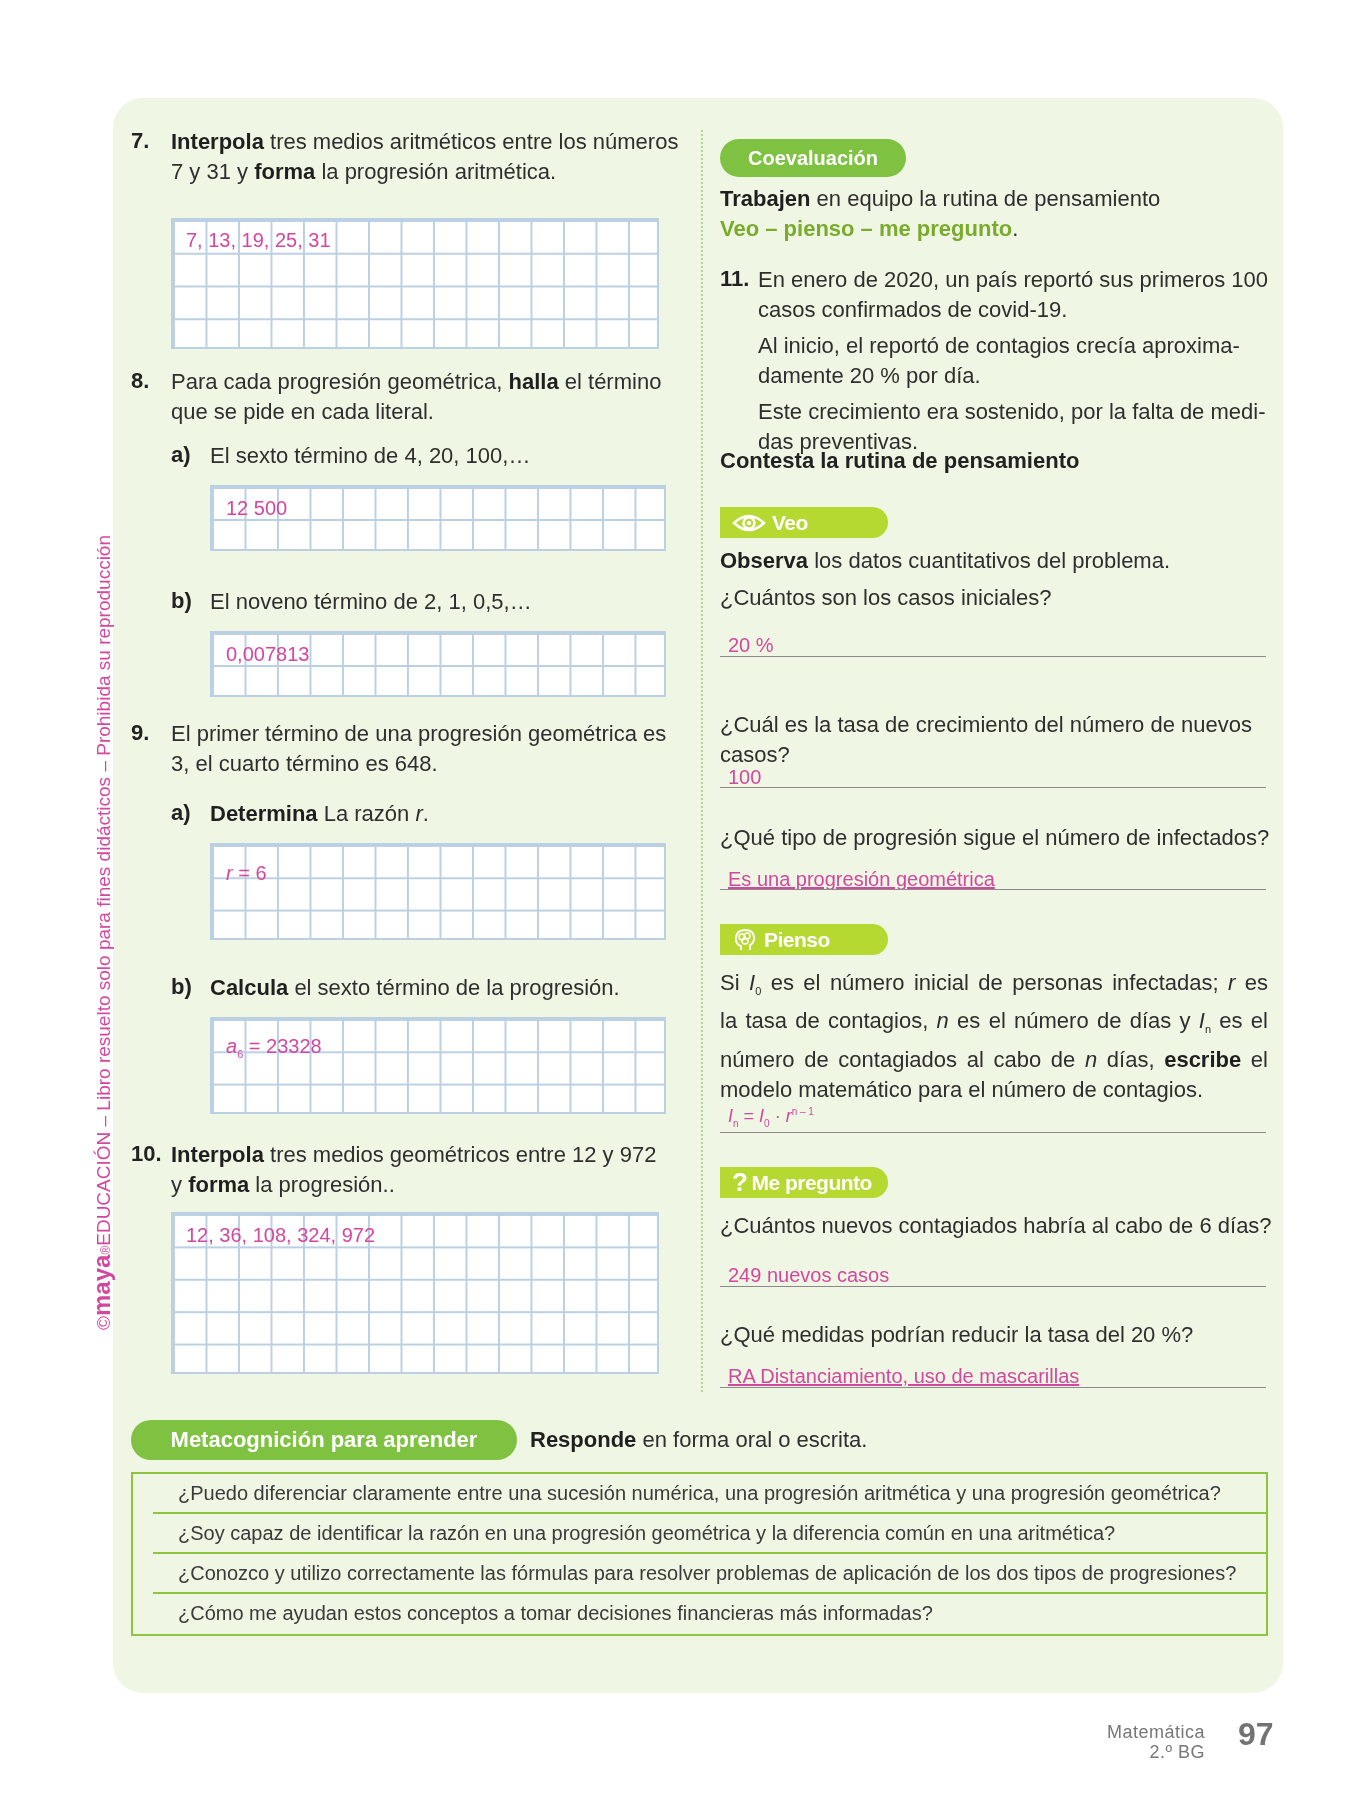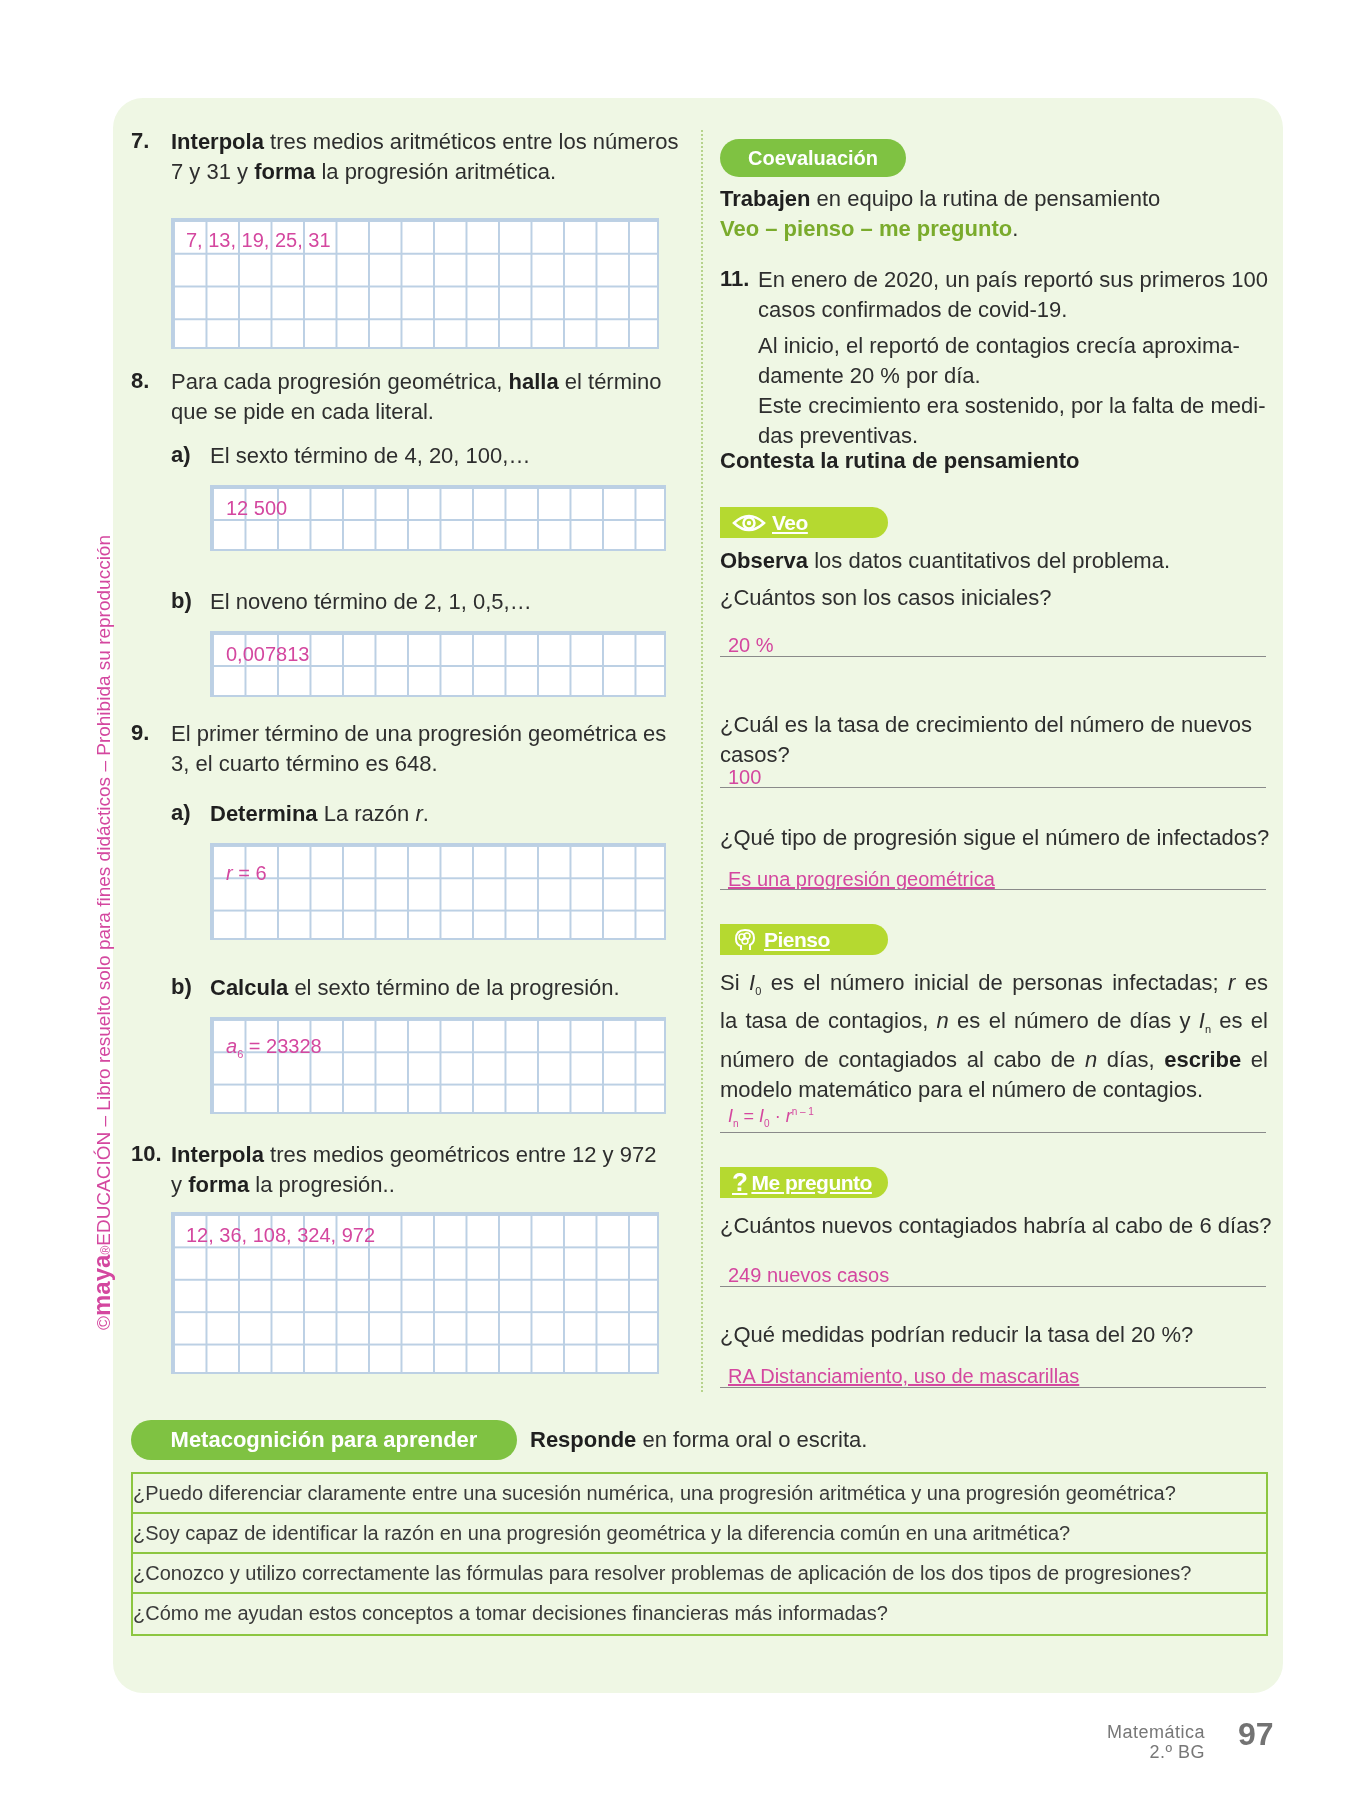--- a/index.html
+++ b/index.html
@@ -28,31 +28,31 @@
       linear-gradient(to bottom, #bcd0e4 2px, transparent 2px);
   }
   .ans { position: absolute; color: #d4479f; font-size: 20px; font-family: "Liberation Sans", sans-serif; }
   .ans i { font-style: italic; }
   .pill {
     position: absolute; color: #fff; font-weight: bold;
     border-radius: 0 22px 22px 0; box-sizing: border-box;
     display: flex; align-items: center;
   }
   .pill-coev { left: 720px; top: 139px; width: 186px; height: 38px; background: #7fc242; border-radius: 20px; justify-content: center; font-size: 20px; }
-  .pill-small { height: 31px; width: 168px; background: #b5d930; padding-left: 12px; font-size: 21px; font-family: "Liberation Sans", sans-serif; letter-spacing: -0.5px; text-decoration: underline; }
+  .pill-small { height: 31px; width: 168px; background: #b5d930; padding-left: 12px; font-size: 21px; font-family: "Liberation Sans", sans-serif; letter-spacing: -0.5px; }
   .line { position: absolute; border-bottom: 1.5px solid #8a8a8a; height: 0; }
   .green-title { color: #7aab2c; font-weight: bold; }
   .meta-pill { left: 131px; top: 1420px; width: 386px; height: 40px; background: #7fc242; border-radius: 22px; justify-content: center; font-size: 22px; }
   .meta-table {
     position: absolute; left: 131px; top: 1472px; width: 1137px;
     border: 2px solid #8cc640; box-sizing: border-box;
   }
   .meta-row {
     height: 40px; border-bottom: 2px solid #8cc640; box-sizing: border-box;
-    font-size: 20px; line-height: 38px; padding-left: 0; color: #3a3a3a;
+    font-size: 20px; line-height: 38px; padding-left: 25px; color: #3a3a3a; margin-left: 20px;
   }
   .meta-row:last-child { border-bottom: none; }
   .side-text {
     position: absolute; left: 88px; top: 1330px; transform-origin: 0 0; transform: rotate(-90deg);
     color: #d4479f; font-size: 19px; white-space: nowrap; font-family: "Liberation Sans", sans-serif;
   }
   .side-text .brand { font-weight: bold; font-size: 24px; }
   .footer-subject { position: absolute; right: 145px; top: 1722px; text-align: right; font-size: 18px; color: #777; line-height: 20px; letter-spacing: 0.5px; }
   .footer-page { position: absolute; left: 1238px; top: 1716px; font-size: 32px; font-weight: bold; color: #737373; }
 </style>
@@ -117,21 +117,21 @@
   <div><b>Trabajen</b><span> en equipo la rutina de pensamiento</span></div>
   <div><span class="green-title">Veo – pienso – me pregunto</span><span>.</span></div>
 </div>
 
 <div class="num" style="left:720px;top:266px">11.</div>
 <div class="q" style="left:758px;top:265px;width:520px">
   <div>En enero de 2020, un país reportó sus primeros 100</div>
   <div>casos confirmados de covid-19.</div>
   <div style="margin-top:6px">Al inicio, el reportó de contagios crecía aproxima-</div>
   <div>damente 20 % por día.</div>
-  <div style="">Este crecimiento era sostenido, por la falta de medi-</div>
+  <div style="margin-top:6px">Este crecimiento era sostenido, por la falta de medi-</div>
   <div>das preventivas.</div>
 </div>
 
 <div class="q" style="left:720px;top:446px;font-weight:bold;color:#222">Contesta la rutina de pensamiento</div>
 
 <div class="pill pill-small" style="left:720px;top:507px">
   <span style="display:inline-block;width:34px;height:20px;margin-right:6px;">
     <svg width="34" height="20" viewBox="0 0 34 20">
         <path d="M2 10 Q17 -4 32 10 Q17 24 2 10 Z" fill="none" stroke="#fff" stroke-width="2.5"></path>
         <circle cx="17" cy="10" r="5.5" fill="none" stroke="#fff" stroke-width="2.5"></circle>

